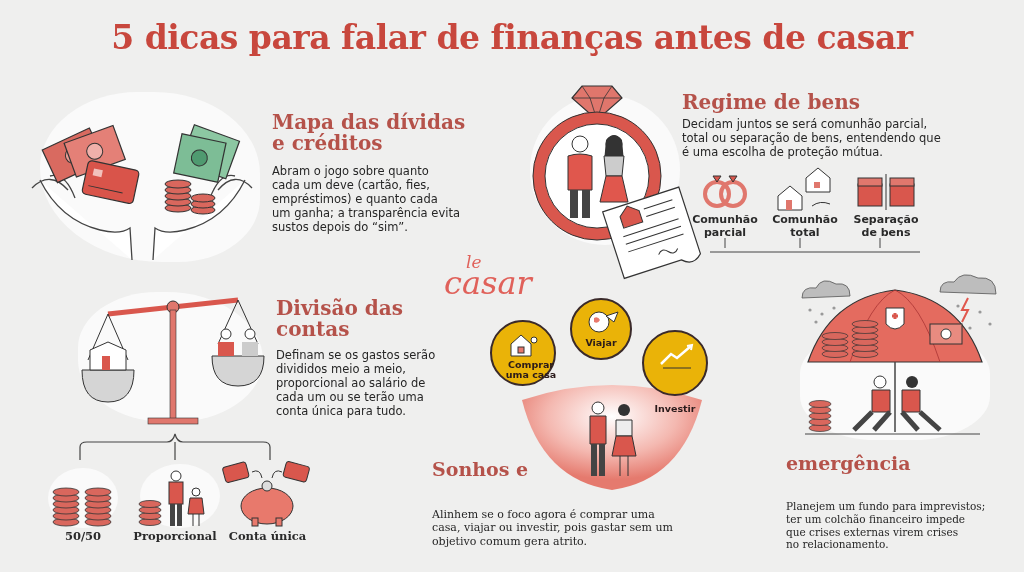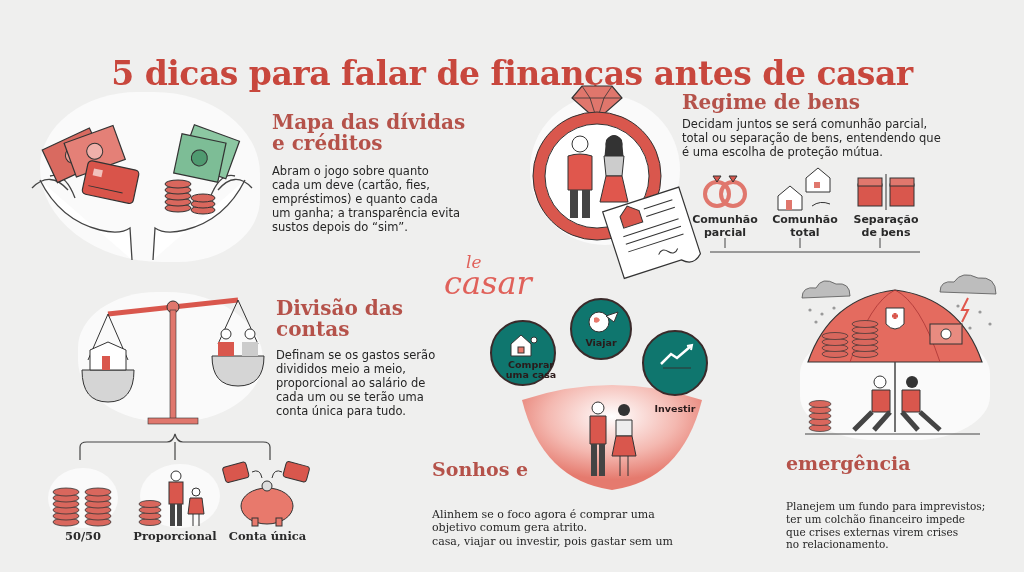--- a/index.html
+++ b/index.html
@@ -1,28 +1,28 @@
 <!DOCTYPE html>
 <html><head>
 <meta charset="utf-8">
 <style>
   * { box-sizing: border-box; margin: 0; padding: 0; }
   html, body { width: 1024px; height: 572px; overflow: hidden; }
   body { background: #efefee; font-family: "DejaVu Sans", sans-serif; position: relative; color: #2b2b2b; }
   .title { position: absolute; left: 0; top: 18px; width: 1024px; text-align: center;
-    font-family: "DejaVu Serif", serif; font-weight: bold; font-size: 33px; color: #c8473d; letter-spacing: -0.5px; margin-top: 36px; }
+    font-family: "DejaVu Serif", serif; font-weight: bold; font-size: 33px; color: #c8473d; letter-spacing: -0.5px; }
   .blob { position: absolute; background: #fafafa; border-radius: 50%; }
   .h { position: absolute; font-family: "DejaVu Serif", serif; font-weight: bold; color: #b5524a; line-height: 1.05; }
   .p { position: absolute; font-size: 11.5px; line-height: 1.22; color: #262626; }
   .p.serif { font-family: "DejaVu Serif", serif; font-size: 11.5px; }
   .lbl { position: absolute; font-size: 11px; font-weight: bold; text-align: center; line-height: 1.15; color: #2a2a2a; }
   .lbl.serif { font-family: "DejaVu Serif", serif; font-size: 11.5px; }
   svg { position: absolute; overflow: visible; }
   .logo { position: absolute; left: 444px; top: 254px; font-family: "DejaVu Serif", serif; font-style: italic; color: #e0615a; }
-  .bubble { position: absolute; border-radius: 50%; background: #0f766e; border: 2px solid #3a2a2a; }
+  .bubble { position: absolute; border-radius: 50%; background: #eab308; border: 2px solid #3a2a2a; }
   .bubble-label { position: absolute; width: 100%; text-align: center; font-size: 9.5px; font-weight: bold; color: #2a1a1a; line-height: 1.1; }
 </style>
 </head>
 <body>
 
 <h1 class="title">5 dicas para falar de finanças antes de casar</h1>
 
 <div class="blob" style="left:40px;top:92px;width:220px;height:170px;border-radius:48% 52% 40% 60%;"></div>
 <svg style="left:20px;top:110px" width="240" height="160" viewBox="0 0 240 160">
 
@@ -287,22 +287,22 @@
       <path d="M28 4 L33 3 L32 8" fill="none" stroke="#fff" stroke-width="2"></path>
       <line x1="4" y1="26" x2="32" y2="26" stroke="#333"></line>
   </svg>
   <div class="bubble-label" style="top:44px;margin-top:28px;">Investir</div>
 </div>
 <div class="h" style="left:432px;top:460px;font-size:19px;">
   <div>Sonhos e</div>
 </div>
 <div class="p serif" style="left:432px;top:508px;font-size:11px;">
   <div>Alinhem se o foco agora é comprar uma</div>
+  <div>casa, viajar ou investir, pois gastar sem um</div>
   <div>objetivo comum gera atrito.</div>
-  <div>casa, viajar ou investir, pois gastar sem um</div>
 </div>
 
 <div class="blob" style="left:800px;top:330px;width:190px;height:110px;border-radius:40%;"></div>
 <svg style="left:790px;top:262px" width="230" height="180" viewBox="0 0 230 180">
 
   <g fill="#bdbdbd" stroke="#555" stroke-width="0.8">
     <path d="M12 36 Q12 24 26 26 Q32 14 46 22 Q60 20 60 34 Z"></path>
     <path d="M150 30 Q150 18 164 20 Q172 8 188 16 Q206 14 206 32 Z"></path>
   </g>
   <g fill="#999">

